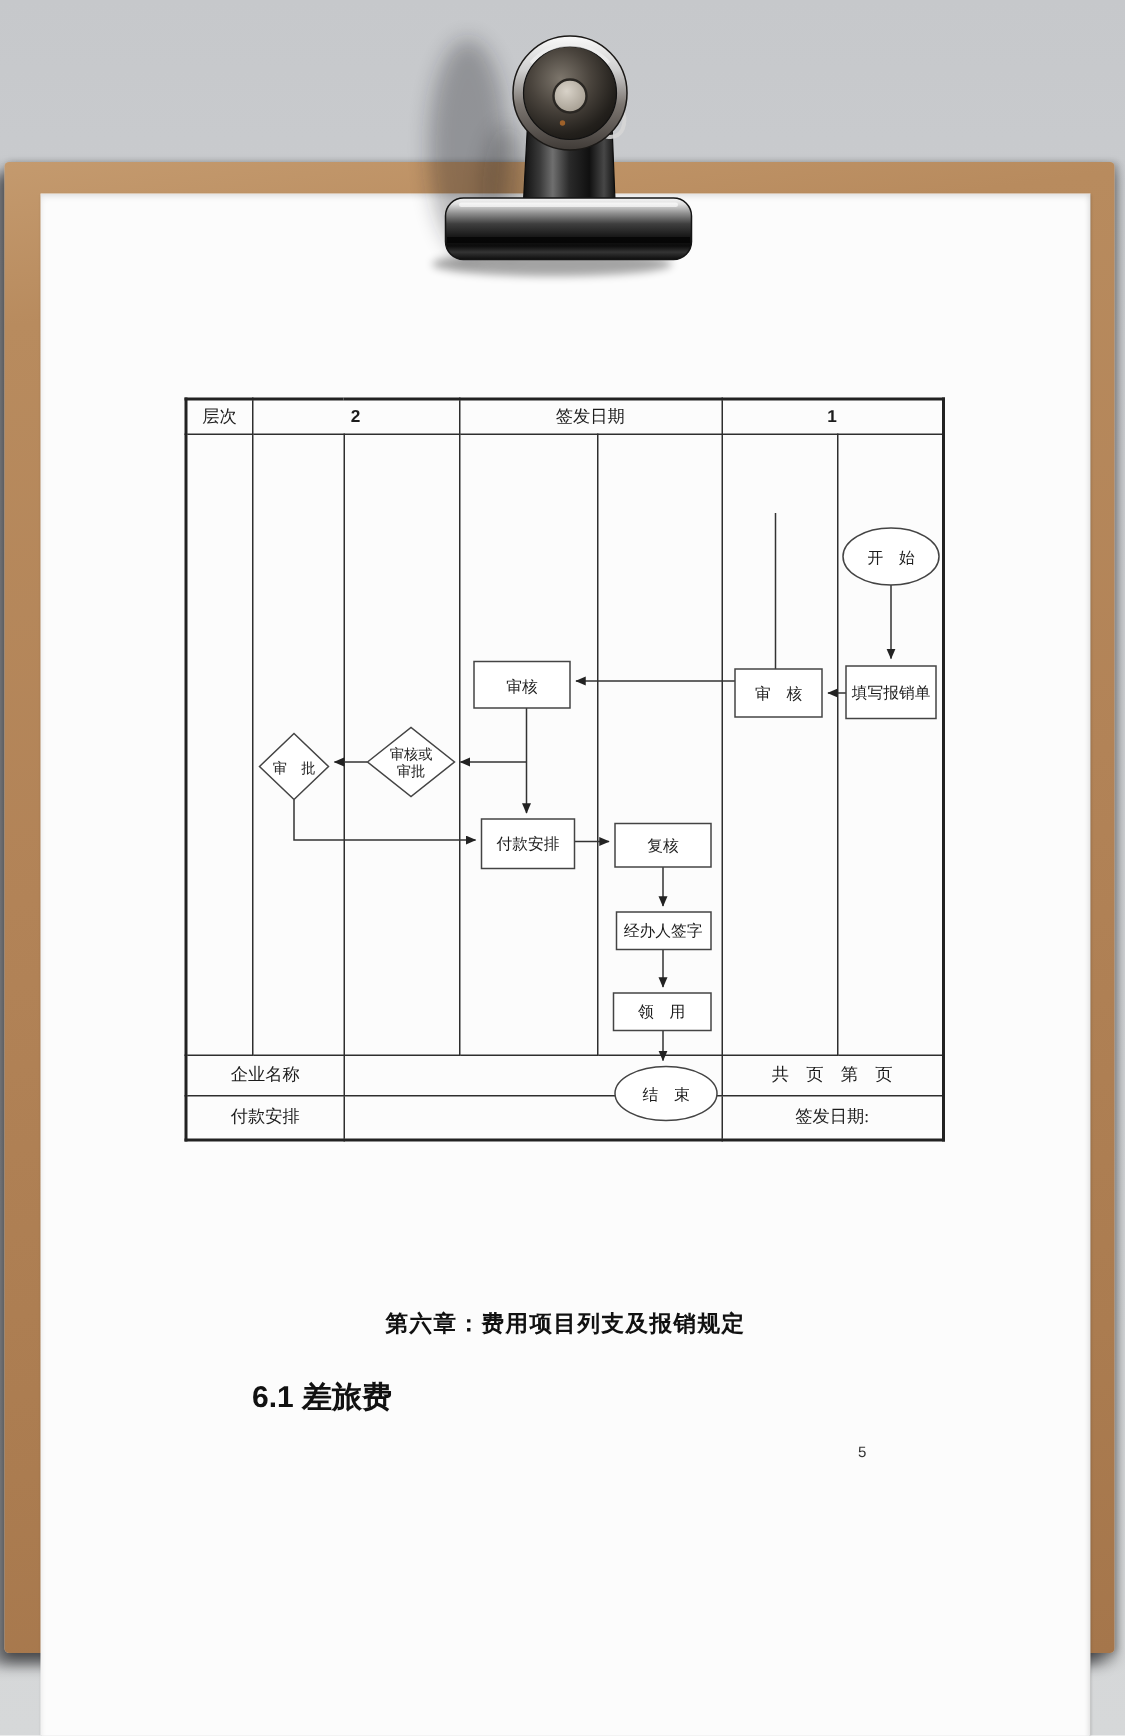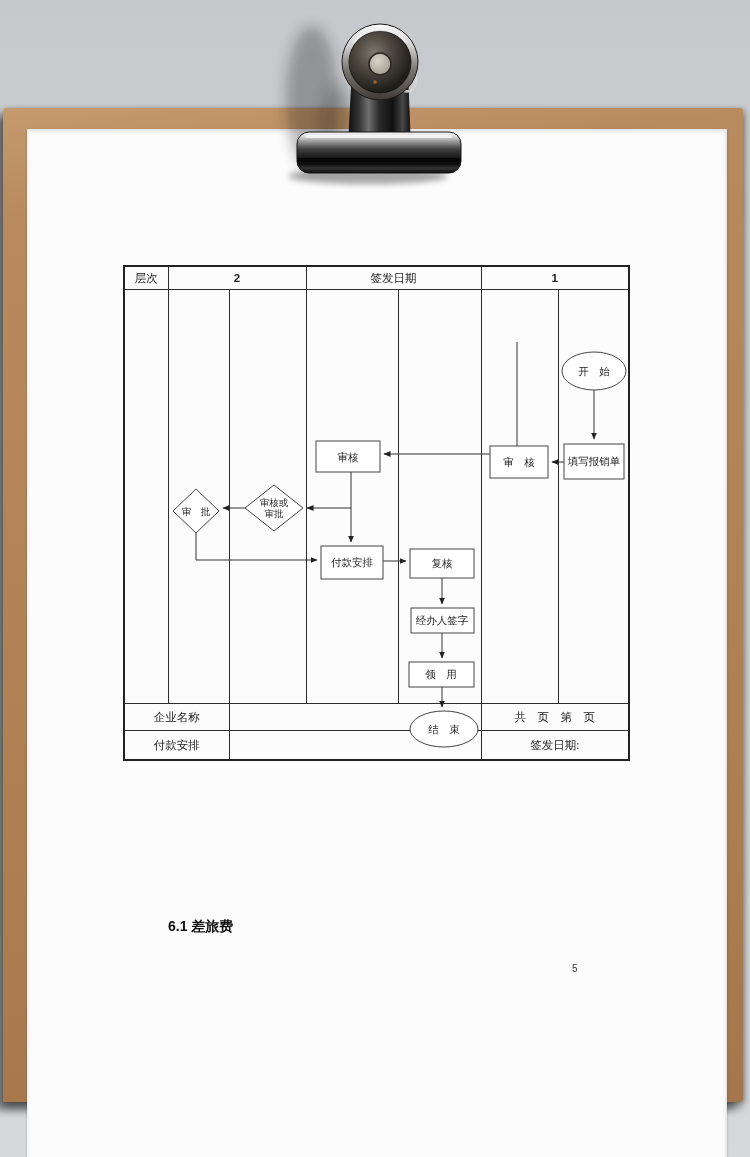--- a/index.html
+++ b/index.html
@@ -44,21 +44,21 @@
   svg.flow .shape{fill:#ffffff;stroke:#444;stroke-width:1;}
   svg.flow .edge{fill:none;stroke:#333;stroke-width:1;}
   
   .chapter{
     position:absolute;left:0;right:0;top:744px;text-align:center;
     font-weight:bold;font-size:15px;color:#111;letter-spacing:1px;
     font-family:"Liberation Serif", serif;
   }
   .section{
     position:absolute;left:141px;top:789px;
-    font-weight:bold;font-size:14px;color:#111;
+    font-weight:bold;font-size:20px;color:#111;
     font-family:"Liberation Sans", sans-serif;
   }
   .pagenum{
     position:absolute;left:545px;top:834px;font-size:10px;color:#333;
     font-family:"Liberation Sans", sans-serif;
   }
   .clip{position:absolute;left:268px;top:6px;width:214px;height:184px;}
 </style>
 </head>
 <body>
@@ -168,20 +168,21 @@
           <rect class="shape" x="286" y="397" width="65" height="25"></rect>
           <text x="318" y="413">领　用</text>
         </g>
         <g>
           <ellipse class="shape" cx="321" cy="464" rx="34" ry="18"></ellipse>
           <text x="321" y="468">结　束</text>
         </g>
       </svg>
     </div>
 
+    <div class="chapter">第六章：费用项目列支及报销规定</div>
     <div class="section">6.1 差旅费</div>
     <div class="pagenum">5</div>
   </div>
 </div>
 
 <svg class="clip" viewBox="0 0 214 184">
   <defs>
     <filter id="soft" x="-60%" y="-60%" width="220%" height="220%">
         <feGaussianBlur stdDeviation="7"></feGaussianBlur>
       </filter>

